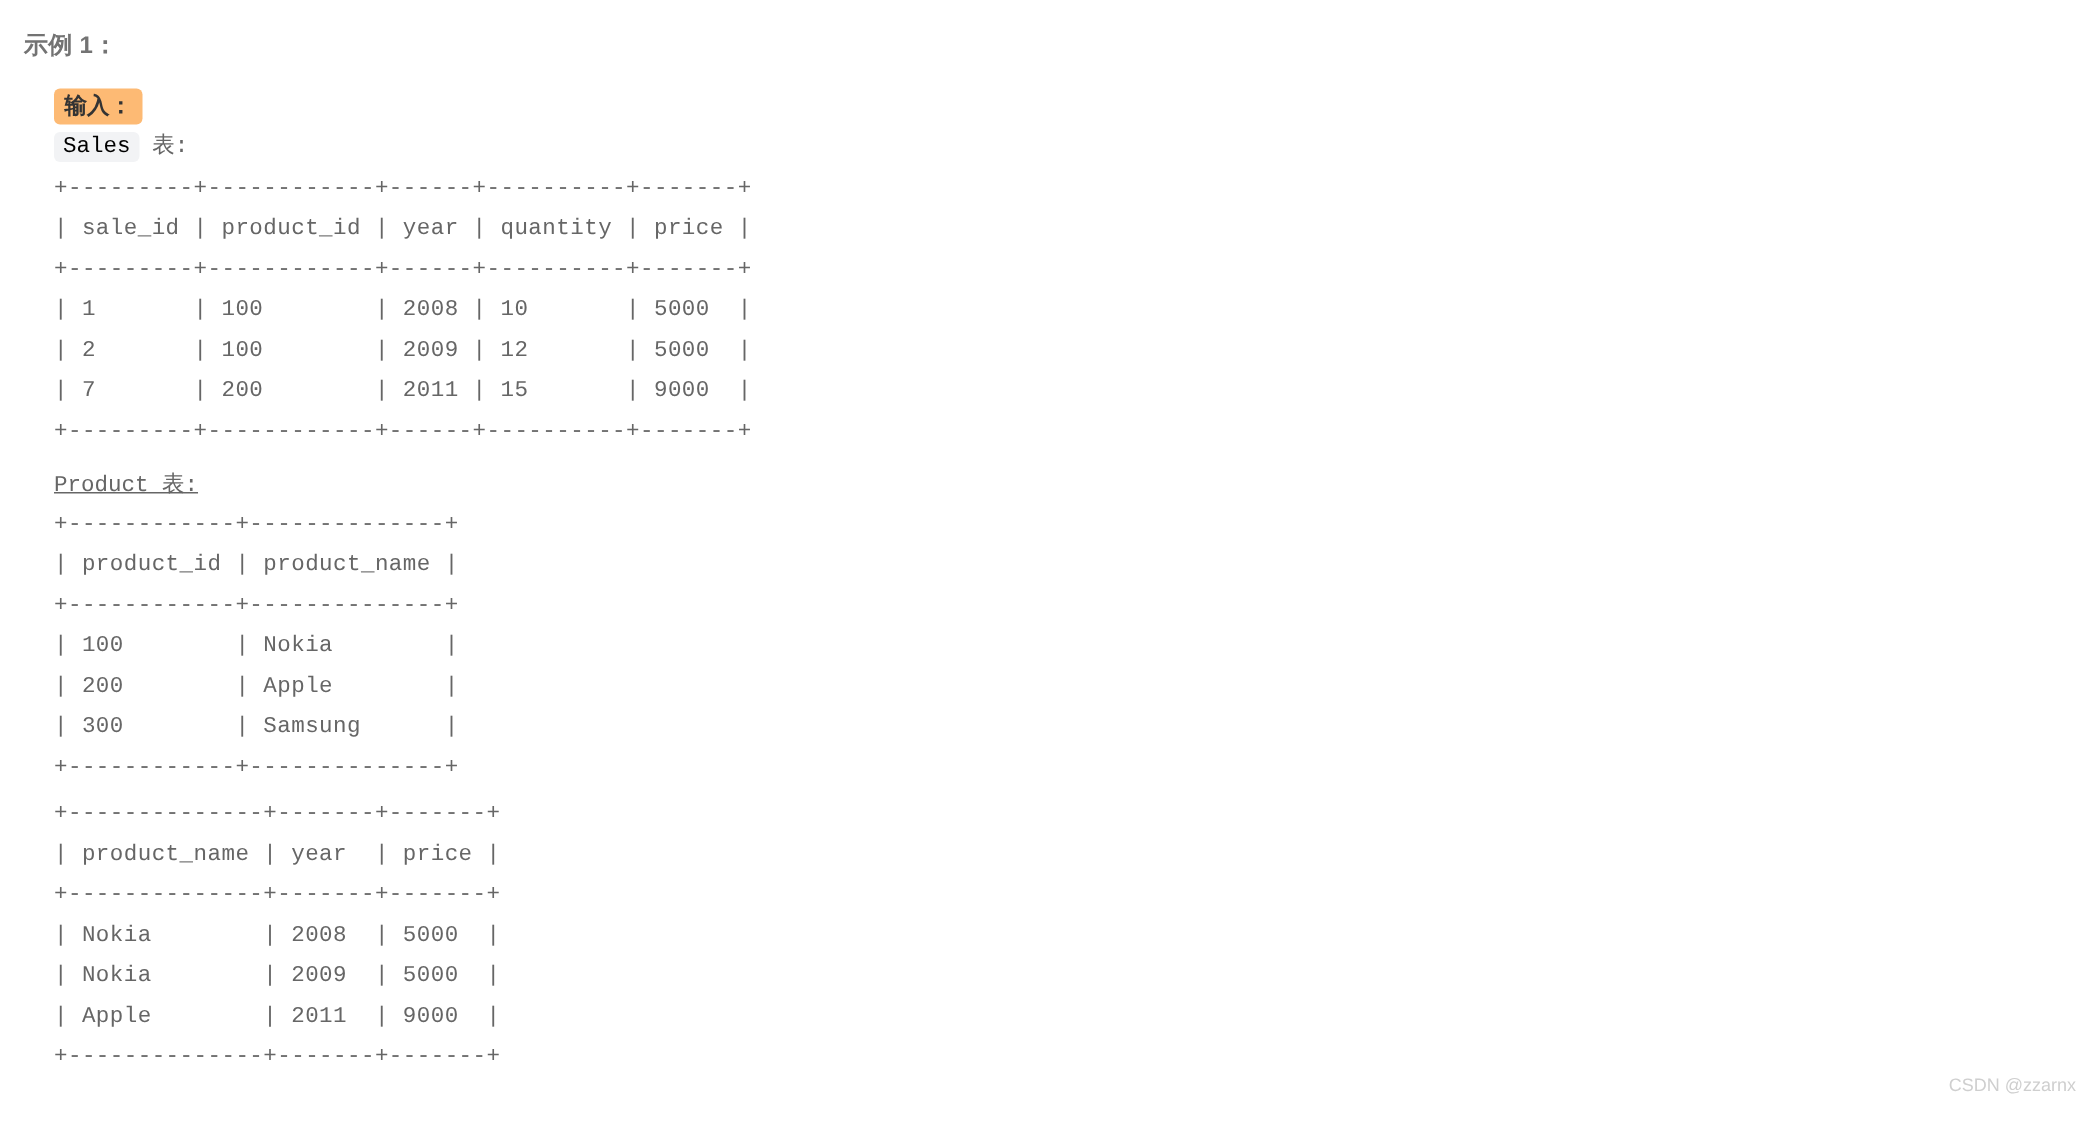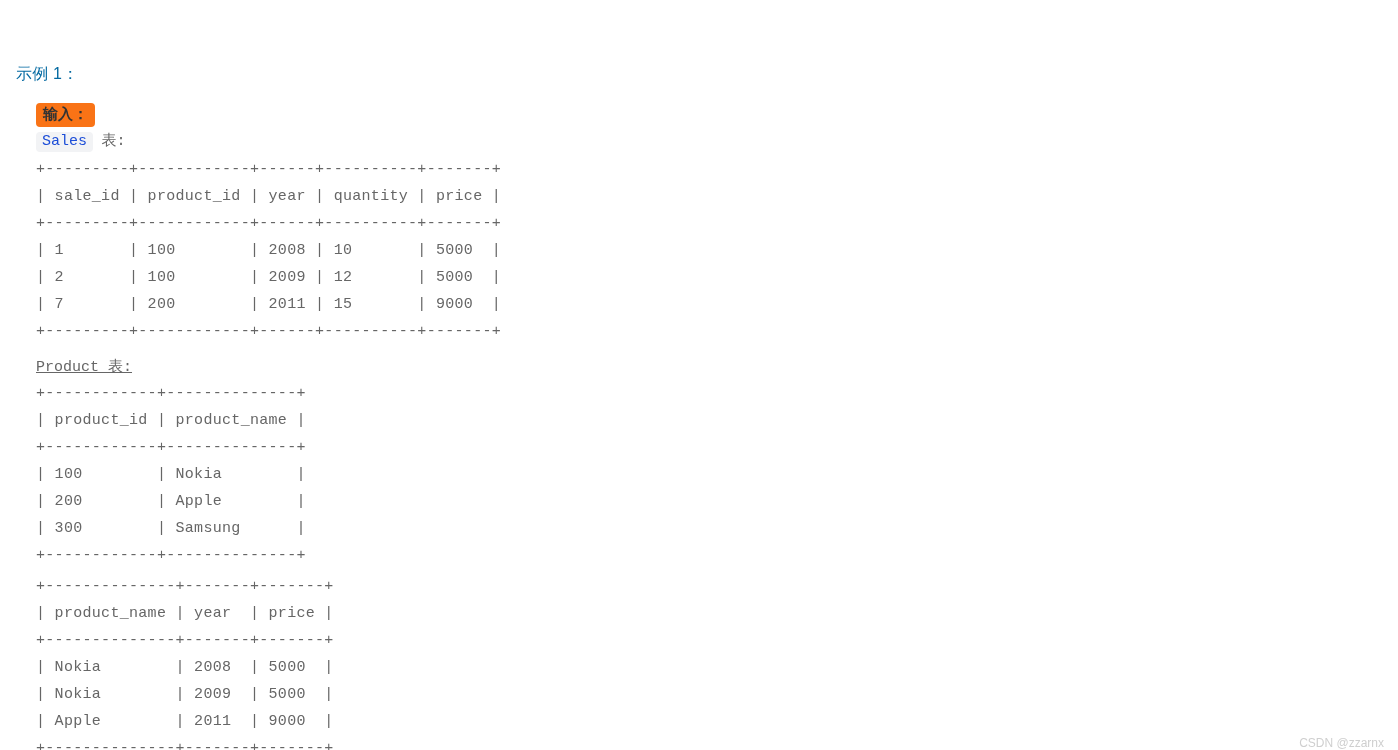--- a/index.html
+++ b/index.html
@@ -8,48 +8,47 @@
     body {
       margin: 0;
       padding: 20px 16px;
       font-family: -apple-system, BlinkMacSystemFont, "Segoe UI", "PingFang SC", "Microsoft YaHei", sans-serif;
       font-size: 16px;
       background: #fff;
       color: #333;
       width: 1398px;
     }
     .example-heading {
-      font-weight: normal;
+      font-weight: bold;
       font-size: 16px;
-      color: #0369a1;
+      color: #737373;
       margin-bottom: 18px;
       letter-spacing: 0.2px;
-      margin-top: 44px;
     }
     .content-block {
       padding-left: 20px;
     }
     .label-box {
       display: inline-block;
-      background: #f97316;
+      background: #fdba74;
       border-radius: 4px;
       padding: 2px 7px 3px 7px;
       font-size: 15px;
       color: #333;
       font-weight: bold;
       margin-right: 1px;
     }
     .inline-code-box {
       display: inline-block;
       background: #f2f3f5;
       border-radius: 4px;
       padding: 1px 6px 2px 6px;
       font-family: "SFMono-Regular", Consolas, "Liberation Mono", Menlo, monospace;
       font-size: 15px;
-      color: #1d4ed8;
+      color: #000000;
     }
     .table-suffix {
       font-family: "SFMono-Regular", Consolas, "Liberation Mono", Menlo, monospace;
       font-size: 15px;
       color: #666;
       margin-left: 4px;
     }
     .plain-monoline {
       font-family: "SFMono-Regular", Consolas, "Liberation Mono", Menlo, monospace;
       font-size: 15px;
@@ -66,21 +65,21 @@
       margin: 4px 0 0 0;
       line-height: 1.8;
       letter-spacing: 0.3px;
     }
     .output-label {
       margin-top: 10px;
       margin-bottom: 2px;
     }
     .watermark {
       position: fixed;
-      bottom: 0;
+      bottom: 20px;
       right: 14px;
       font-size: 12px;
       color: #cfcfcf;
       font-family: Arial, sans-serif;
     }
   </style>
 </head>
 <body>
 
 <div class="example-heading">示例 1：</div>

